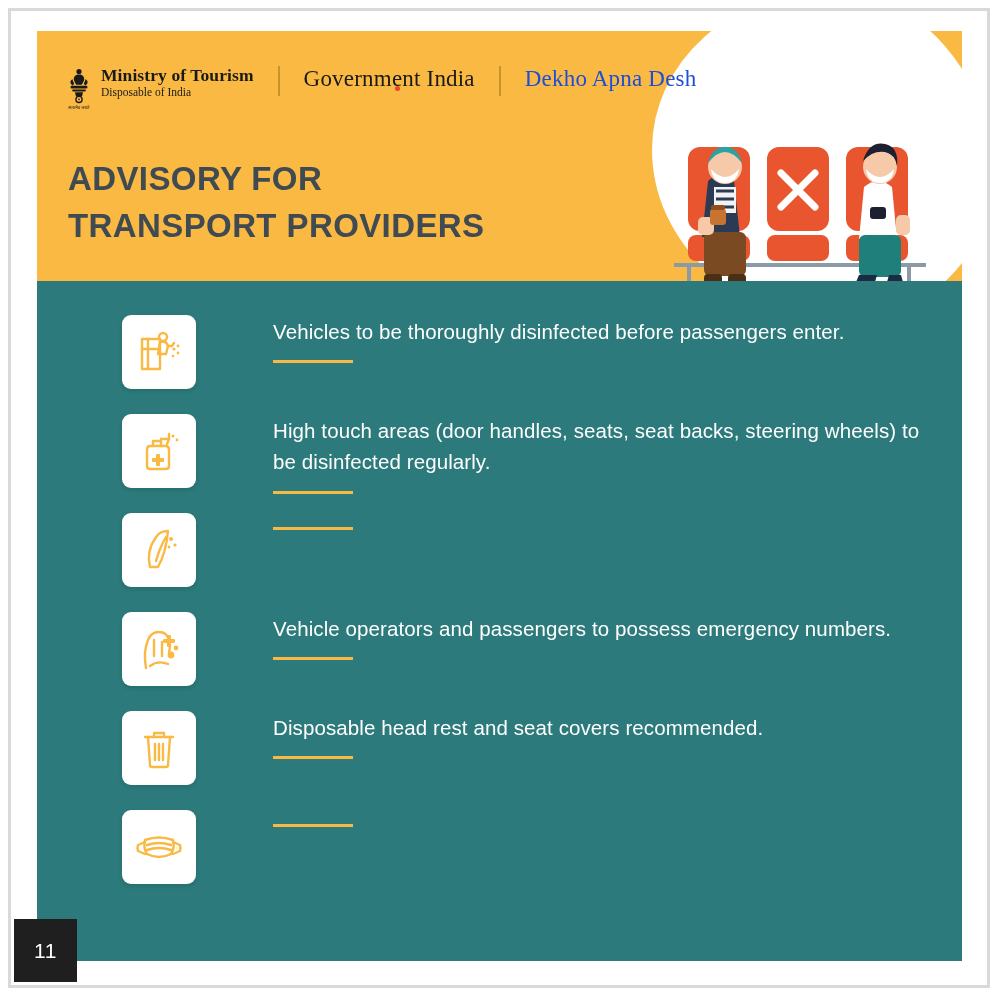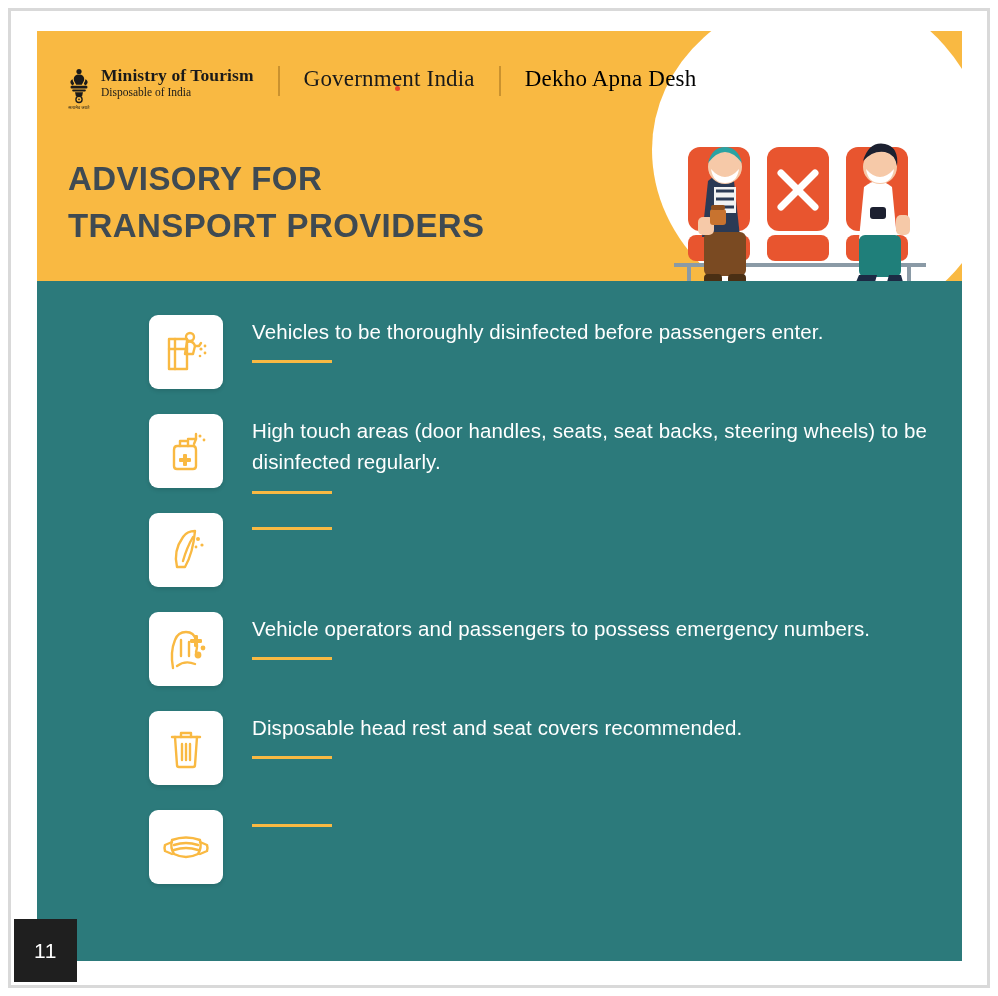--- a/index.html
+++ b/index.html
@@ -99,21 +99,21 @@
     position: absolute;
     width: 5px; height: 5px;
     background: #e8452a;
     border-radius: 50%;
     left: 91px;
     bottom: 1px;
   }
   .dekho {
     font-family: "Liberation Serif", serif;
     font-size: 23px;
-    color: #000000;
+    color: #1d4ed8;
     letter-spacing: .2px;
   }
   .title {
     position: absolute;
     left: 31px;
     top: 125px;
     font-size: 33px;
     font-weight: bold;
     color: #3f4a52;
     letter-spacing: .4px;
@@ -124,23 +124,24 @@
   .illus { position: absolute; right: 8px; top: 58px; width: 300px; height: 215px; }
 
   
   .list {
     position: relative;
     padding: 32px 0 0 0;
   }
   .row {
     display: flex;
     align-items: flex-start;
-    padding: 0 34px 0 112px;
+    padding: 0 34px 0 85px;
     margin-bottom: 0;
     height: 99px;
+    gap: 48px;
   }
   .iconbox {
     flex: 0 0 auto;
     width: 74px; height: 74px;
     background: #ffffff;
     border-radius: 9px;
     box-shadow: 0 2px 4px rgba(0,0,0,.12);
     display: flex;
     align-items: center;
     justify-content: center;

